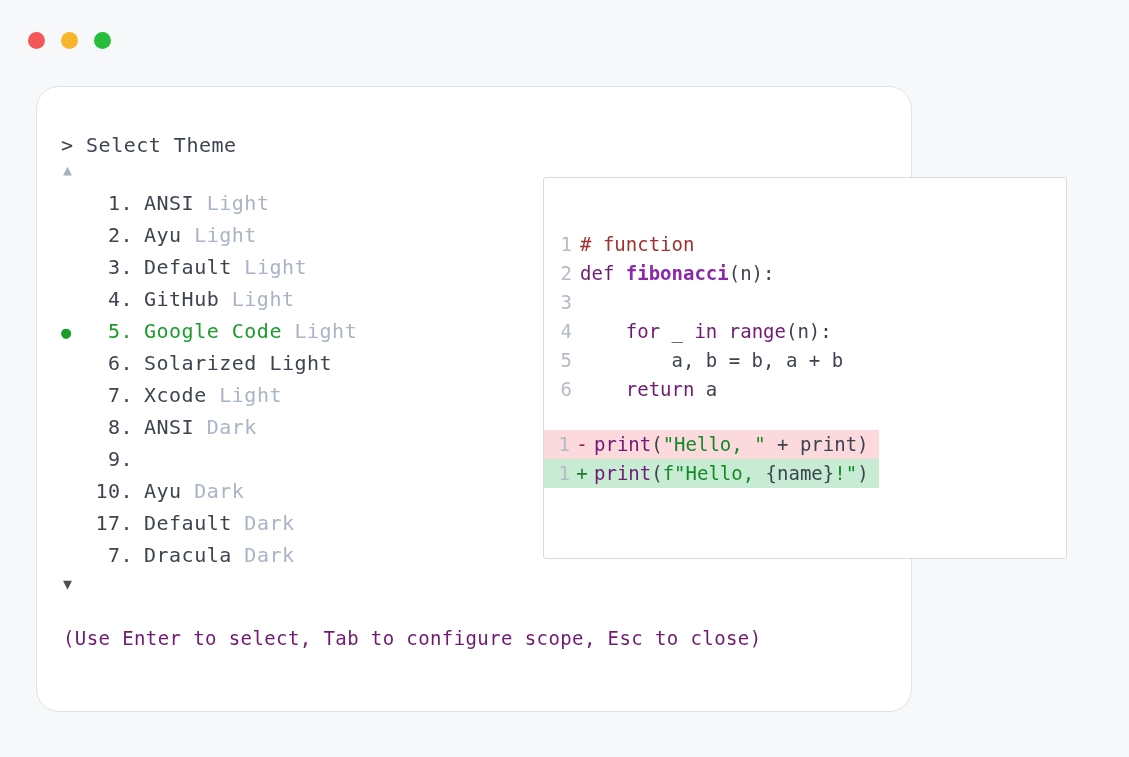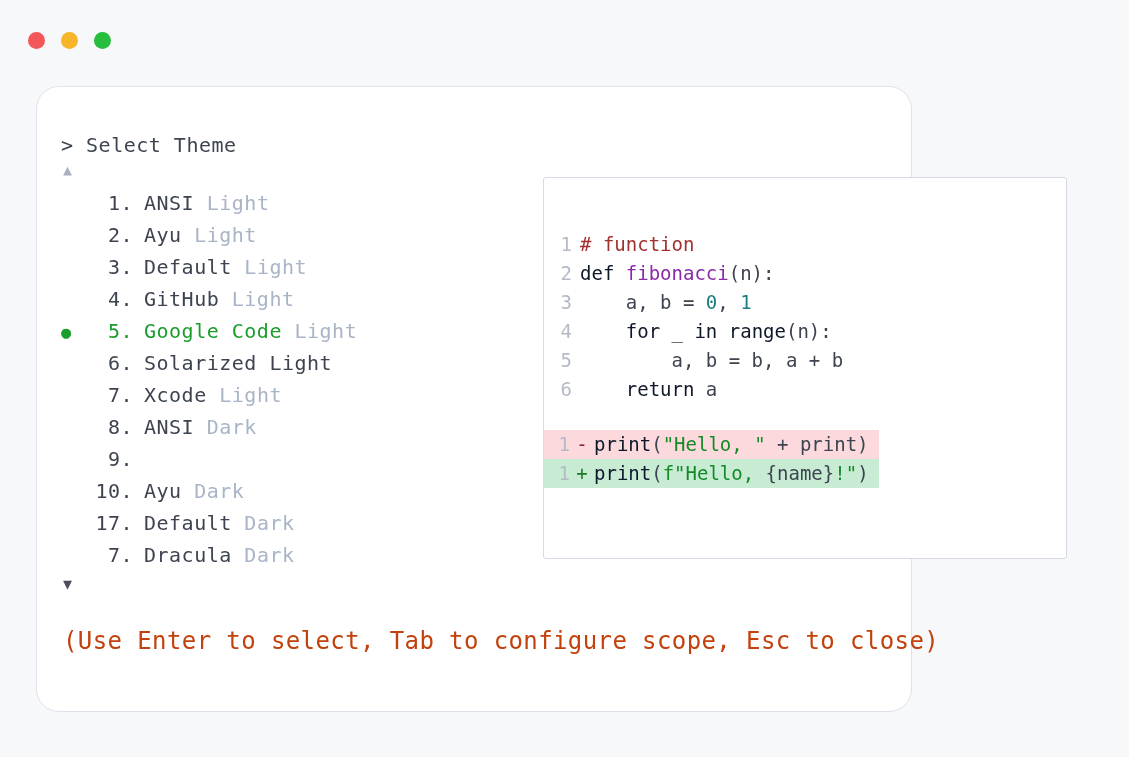--- a/index.html
+++ b/index.html
@@ -107,23 +107,23 @@
     text-align: center;
   }
   .theme-row.selected .idx-cell,
   .theme-row.selected .name-cell { color: #1a9d2c; }
   .theme-row.selected .variant   { color: #a9b4c6; }
 
   .footer-hint {
     position: absolute;
     left: 26px;
     top: 540px;
-    font-size: 24px;
+    font-size: 19px;
     letter-spacing: 0.4px;
-    color: #c2410c;
+    color: #701a75;
     white-space: pre;
   }
 
   
   .right-col {
     position: absolute;
     left: 506px;
     top: 46px;
     margin-top: 44px;
   }
@@ -189,24 +189,24 @@
     width: 24px;
     flex: 0 0 24px;
     text-align: center;
   }
   .diff-line.del .diff-mark { color: #8c2026; }
   .diff-line.add .diff-mark { color: #197a2c; }
   .diff-pad { padding-right: 10px; }
 
   
   .tok-comment  { color: #a1312e; }
-  .tok-keyword  { color: #0f172a; }
-  .tok-func     { color: #8b2aa8; }
+  .tok-keyword  { color: #701a75; }
+  .tok-func     { color: #8b2aa8; font-weight: bold; }
   .tok-number   { color: #1a7e7e; }
-  .tok-builtin  { color: #0f172a; }
+  .tok-builtin  { color: #701a75; }
   .tok-string   { color: #148a27; }
   .tok-plain    { color: #3d4450; }
 </style>
 </head>
 <body>
 
 <div class="window-dots">
   <div class="dot dot-close"></div>
   <div class="dot dot-min"></div>
   <div class="dot dot-max"></div>
@@ -238,21 +238,21 @@
     <div class="footer-hint">(Use Enter to select, Tab to configure scope, Esc to close)</div>
 
     <div class="right-col">
       <div class="preview-label">Preview</div>
     </div>
 
     <div class="code-panel">
       <div class="code-body" id="code-body">
           <div class="code-line"><span class="ln">1</span><span class="code-txt"><span class="tok-comment"># function</span></span></div>
           <div class="code-line"><span class="ln">2</span><span class="code-txt"><span class="tok-keyword">def </span><span class="tok-func">fibonacci</span><span class="tok-plain">(n):</span></span></div>
-          <div class="code-line"><span class="ln">3</span><span class="code-txt"><span class="tok-plain">    a, b = </span><span class="tok-number">0</span><span class="tok-plain">, </span><span class="tok-number">1</span></span></div>
+          <div class="code-line"><span class="ln">3</span></div>
           <div class="code-line"><span class="ln">4</span><span class="code-txt"><span class="tok-plain">    </span><span class="tok-keyword">for</span><span class="tok-plain"> _ </span><span class="tok-keyword">in</span><span class="tok-plain"> </span><span class="tok-builtin">range</span><span class="tok-plain">(n):</span></span></div>
           <div class="code-line"><span class="ln">5</span><span class="code-txt"><span class="tok-plain">        a, b = b, a + b</span></span></div>
           <div class="code-line"><span class="ln">6</span><span class="code-txt"><span class="tok-plain">    </span><span class="tok-keyword">return</span><span class="tok-plain"> a</span></span></div>
           <div class="blank-line"></div>
           <div class="diff-line del"><span class="diff-ln">1</span><span class="diff-mark">-</span><span class="code-txt diff-pad"><span class="tok-builtin">print</span><span class="tok-plain">(</span><span class="tok-string">"Hello, "</span><span class="tok-plain"> + print)</span></span></div>
           <div class="diff-line add"><span class="diff-ln">1</span><span class="diff-mark">+</span><span class="code-txt diff-pad"><span class="tok-builtin">print</span><span class="tok-plain">(</span><span class="tok-string">f"Hello, </span><span class="tok-plain">{name}</span><span class="tok-string">!"</span><span class="tok-plain">)</span></span></div>
         </div>
     </div>
 
   </div>

